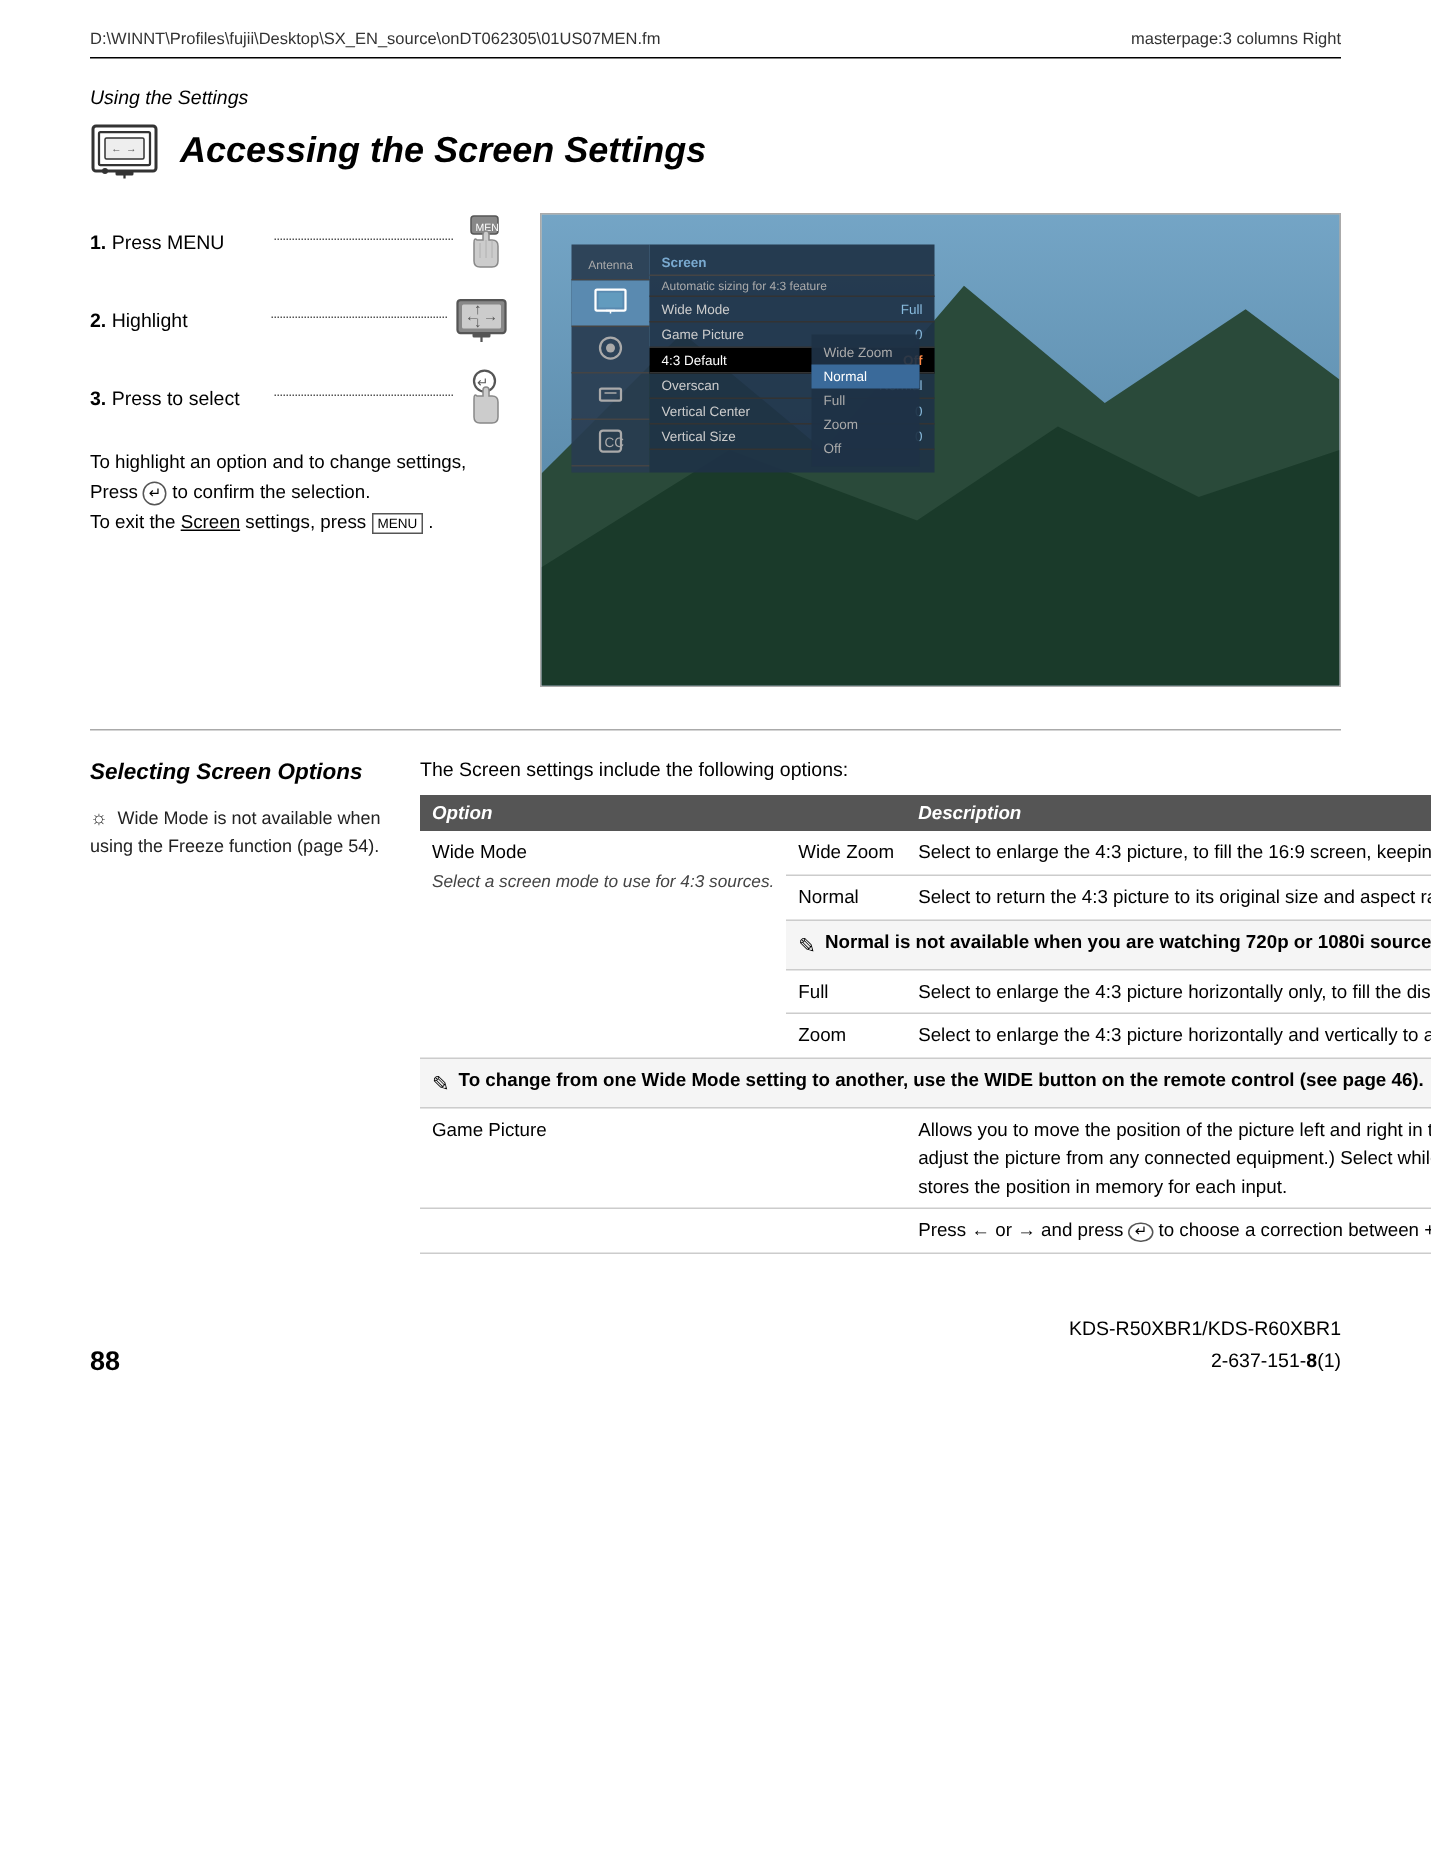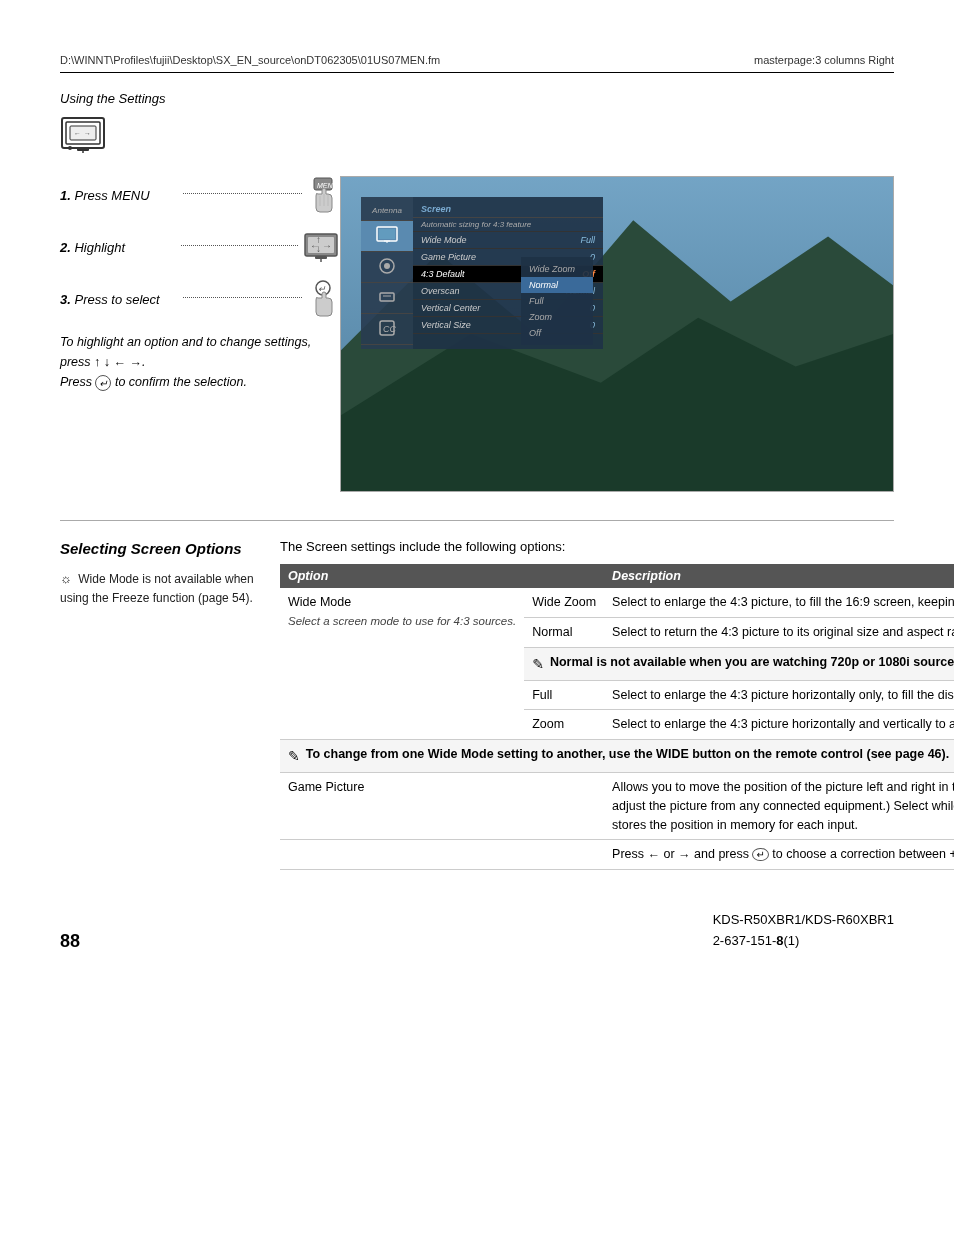--- a/index.html
+++ b/index.html
@@ -15,21 +15,20 @@
     .page {
       padding: 20px 60px 40px 60px;
     }
     
     .doc-header {
       display: flex;
       justify-content: space-between;
       font-size: 11px;
       color: #333;
       margin-bottom: 6px;
-      margin-top: 34px;
     }
     .top-rule {
       border: none;
       border-top: 1px solid #000;
       margin-bottom: 18px;
     }
     
     .section-label {
       font-style: italic;
       font-size: 13px;
@@ -48,22 +47,22 @@
       flex-shrink: 0;
     }
     .page-title {
       font-size: 24px;
       font-weight: bold;
       font-style: italic;
     }
     
     .steps-screenshot {
       display: flex;
+      gap: 20px;
       margin-bottom: 28px;
-      font-style: italic;
     }
     .steps-col {
       flex: 0 0 280px;
     }
     .step-row {
       display: flex;
       align-items: center;
       margin-bottom: 14px;
     }
     .step-text {
@@ -286,20 +285,21 @@
       justify-content: space-between;
       align-items: flex-end;
       margin-top: 30px;
       padding-top: 10px;
     }
     .page-number {
       font-size: 18px;
       font-weight: bold;
     }
     .model-info {
+      text-align: right;
       font-size: 13px;
       line-height: 1.6;
     }
     .model-info .model-line2 {
       font-size: 13px;
     }
     .model-info .model-line2 b { font-weight: bold; }
 
     
     .hand-svg {
@@ -334,20 +334,21 @@
       <rect x="2" y="2" width="42" height="30" rx="2" stroke="#333" stroke-width="2" fill="none"></rect>
       <rect x="6" y="6" width="34" height="22" rx="1" stroke="#333" stroke-width="1.5" fill="none"></rect>
       <rect x="10" y="10" width="26" height="14" rx="1" stroke="#333" stroke-width="1" fill="#eee"></rect>
       <circle cx="10" cy="32" r="2" fill="#333"></circle>
       <rect x="17" y="32" width="12" height="3" rx="1" fill="#333"></rect>
       <line x1="23" y1="34" x2="23" y2="37" stroke="#333" stroke-width="1.5"></line>
 
       <text x="14" y="19" font-size="7" fill="#555">←</text>
       <text x="24" y="19" font-size="7" fill="#555">→</text>
     </svg>
+    <span class="page-title">Accessing the Screen Settings</span>
   </div>
 
   <div class="steps-screenshot">
     <div class="steps-col">
 
       <div class="step-row">
         <span class="step-text">
           <b>1.</b>&nbsp;Press MENU
         </span>
         <span class="dotted-line"></span>
@@ -392,23 +393,25 @@
         <svg class="select-icon-svg" viewBox="0 0 34 38" xmlns="http://www.w3.org/2000/svg">
           <circle cx="17" cy="8" r="7" fill="none" stroke="#555" stroke-width="1.5"></circle>
           <text x="12" y="12" font-size="9" fill="#555">↵</text>
 
           <path d="M12 18 Q10 16 10 20 L10 32 Q10 36 14 36 L22 36 Q26 36 26 32 L26 22 Q26 18 22 18 L20 18 L20 14 Q20 12 18 12 Q16 12 16 14 L16 18 Z" fill="#ccc" stroke="#888" stroke-width="1"></path>
         </svg>
       </div>
 
       <div class="step-note">
         <div>To highlight an option and to change settings,</div>
-        <div>press ↑ ↓ ← →.</div>
         <div>
           Press <span class="confirm-icon">↵</span> to confirm the selection.
+        </div>
+        <div>
+          To exit the <u>Screen</u> settings, press <span style="border:1px solid #555;padding:1px 3px;font-size:9px;">MENU</span> .
         </div>
       </div>
     </div>
 
     <div class="screenshot-col">
       <div class="screenshot-box">
         <div class="screenshot-bg"></div>
 
         <svg style="position:absolute;top:0;left:0;width:100%;height:100%;" viewBox="0 0 340 260" preserveAspectRatio="xMidYMid slice">
           <defs>

